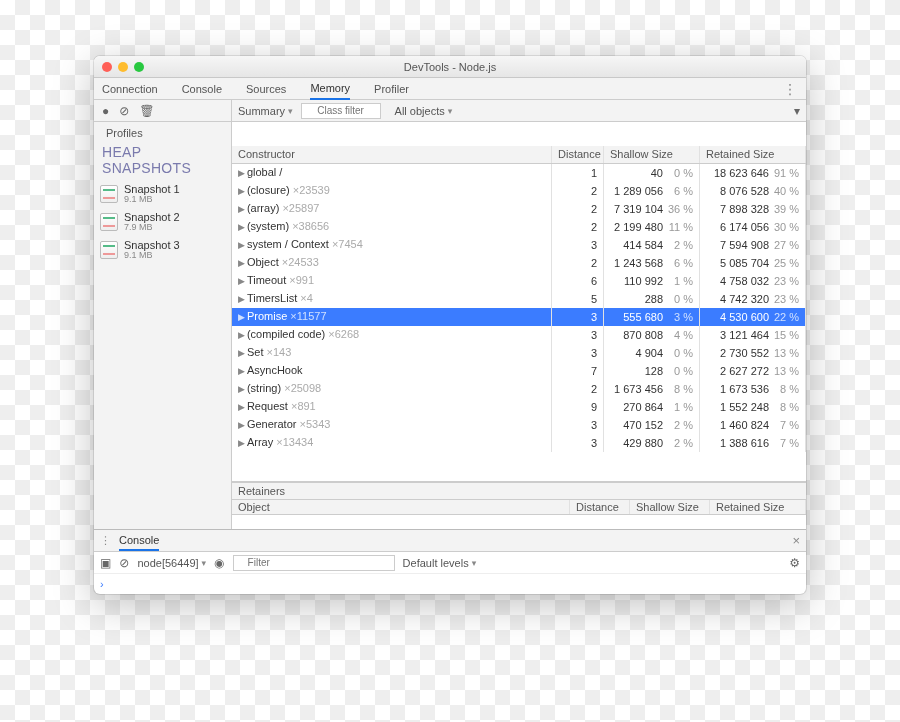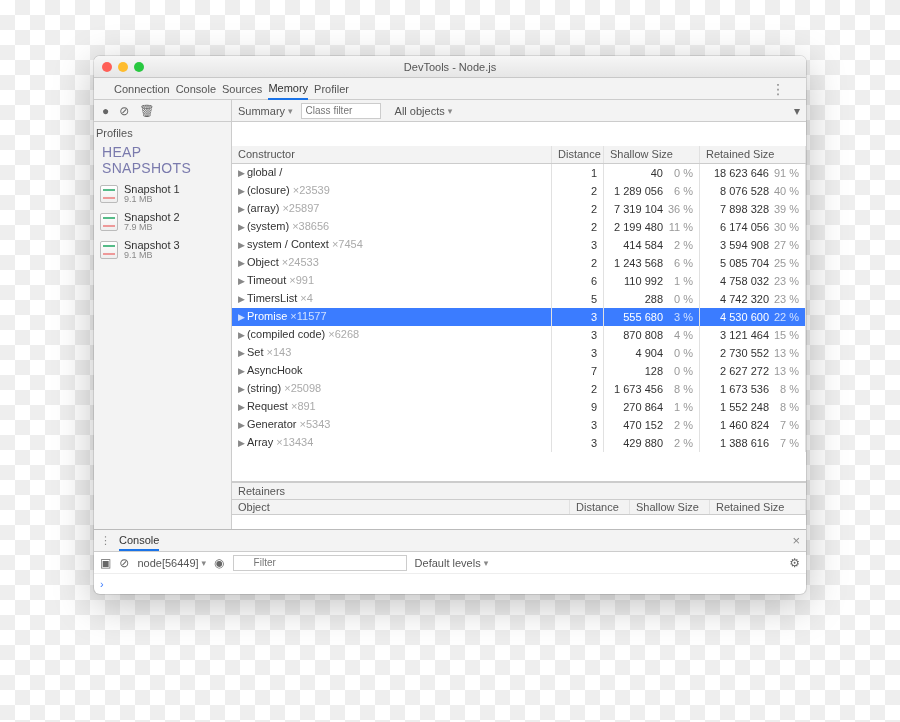--- a/index.html
+++ b/index.html
@@ -32,49 +32,49 @@
     border-bottom: 1px solid #c8c8c8;
     display: flex; align-items: center;
     position: relative;
   }
   .traffic { display:flex; gap:6px; margin-left:8px;}
   .tl { width:10px;height:10px;border-radius:50%; }
   .tl.r{background:#ff5f57;} .tl.y{background:#febc2e;} .tl.g{background:#28c840;}
   .title { position:absolute; left:0; right:0; text-align:center; font-size:11px; color:#555;}
   .tabs {
     height:22px; border-bottom:1px solid #ccc;
-    display:flex; align-items:center; padding:0 20px; gap:6px;
+    display:flex; align-items:center; padding:0 8px; gap:24px;
     background:#f3f3f3;
   }
   .tab { color:#555; cursor:default; padding:4px 0;}
   .tab.active { color:#333; border-bottom:2px solid #1a73e8; margin-bottom:-1px;}
   .kebab { margin-left:auto; color:#888; font-size:14px; letter-spacing:1px;}
   .main { flex:1; display:flex; min-height:0;}
   .sidebar {
     width:138px; background:#f3f3f3; border-right:1px solid #ccc;
     display:flex; flex-direction:column;
   }
   .sb-toolbar { height:22px; border-bottom:1px solid #ccc; display:flex;align-items:center;gap:10px;padding:0 8px;}
   .icn { color:#666; font-size:12px; display:inline-flex;}
-  .sb-section { padding:5px 2px 3px; color:#555; font-weight:500;}
+  .sb-section { padding:5px 12px 3px; color:#555; font-weight:500;}
   .sb-sub { padding:2px 8px 4px; color:#7a7aad; font-size:14px; letter-spacing:0.3px;}
   .snap { display:flex; align-items:center; gap:6px; padding:3px 6px;}
   .snap.selected { background:#d8d8d8;}
   .snap-ico { width:18px;height:18px; background:linear-gradient(#fff,#eee); border:1px solid #bbb; border-radius:2px; position:relative;}
   .snap-ico::after{content:"";position:absolute;left:2px;right:2px;top:3px;height:2px;background:#5b8;}
   .snap-ico::before{content:"";position:absolute;left:2px;right:2px;bottom:3px;height:2px;background:#e99;}
   .snap-txt { display:flex;flex-direction:column; line-height:1.1;}
   .snap-name { font-size:11px; color:#333;}
   .snap-size { font-size:9px; color:#888;}
   .snap .save { margin-left:auto; color:#555; font-size:10px; text-decoration:underline;}
   .content { flex:1; display:flex; flex-direction:column; min-width:0;}
   .ct-toolbar { height:22px; border-bottom:1px solid #ccc; display:flex;align-items:center; gap:8px; padding:0 6px; background:#f3f3f3;}
   .dd { display:flex;align-items:center;gap:3px;color:#555;}
   .dd::after{content:"▾"; font-size:9px;color:#888;}
-  .classfilter { background:#fff;border:1px solid #ccc;height:16px;width:80px;font-size:10px;padding:0 4px;color:#999;}
+  .classfilter { background:#fff;border:1px solid #ccc;height:16px;width:80px;font-size:10px;padding:0 4px;color:#999;text-align:center;}
   .allobj { margin-left:6px; color:#555; flex:1;}
 
   .tbl-wrap { flex:1; overflow:auto; border-bottom:1px solid #ccc;}
   table { width:100%; border-collapse:collapse; table-layout:fixed;margin-top:24px;}
   th,td { border-right:1px solid #e1e1e1; padding:1px 6px; height:15px; line-height:15px; white-space:nowrap; overflow:hidden;}
   th { background:#f3f3f3; border-bottom:1px solid #ccc; text-align:left; font-weight:400; color:#555; position:sticky; top:0;}
   .col-const { width:auto;}
   .col-dist { width:52px; text-align:right;}
   .col-sh { width:96px;}
   .col-rt { width:106px;}
@@ -90,21 +90,21 @@
   .retain-th { display:grid; grid-template-columns: 1fr 60px 80px 96px; border-bottom:1px solid #ccc;}
   .retain-th div{ padding:1px 6px; color:#555; border-right:1px solid #e1e1e1; background:#f3f3f3;}
   .retain-body { height:14px;}
 
   .console-panel { border-top:1px solid #bbb; display:flex;flex-direction:column;}
   .cp-tabs { height:22px; display:flex;align-items:center; gap:8px; padding:0 6px; border-bottom:1px solid #ccc; background:#f3f3f3;}
   .cp-tabs .kebab2{color:#888;}
   .cp-tab { color:#333; border-bottom:2px solid #1a73e8; padding:3px 0; margin-bottom:-1px;}
   .cp-close { margin-left:auto; color:#888; font-size:13px;}
   .cp-toolbar { height:22px; display:flex;align-items:center; gap:8px; padding:0 6px; border-bottom:1px solid #eee;}
-  .cp-filter { background:#fff;border:1px solid #ccc;height:16px;flex:0 0 130px;font-size:10px;padding:0 20px;color:#999;}
+  .cp-filter { background:#fff;border:1px solid #ccc;height:16px;flex:0 0 130px;font-size:10px;padding:0 14px;color:#999;}
   .cp-body { flex:1; padding:4px 6px; color:#3b7cff;}
 </style>
 </head>
 <body>
 
 <div class="window">
 
   <div class="titlebar">
     <div class="traffic">
       <div class="tl r"></div>
@@ -252,21 +252,21 @@
     <td><span class="tri">▶</span>system / Context <span class="xcount">×7454</span></td>
     <td class="num">3</td>
     <td>
                   <div class="sz">
                     <span class="v">414 584</span>
                     <span class="p">2 %</span>
                   </div>
                 </td>
     <td>
                   <div class="sz">
-                    <span class="v">3 594 908</span>
+                    <span class="v">7 594 908</span>
                     <span class="p">27 %</span>
                   </div>
                 </td>
               </tr>
               <tr>
     <td><span class="tri">▶</span>Object <span class="xcount">×24533</span></td>
     <td class="num">2</td>
     <td>
                   <div class="sz">
                     <span class="v">1 243 568</span>

